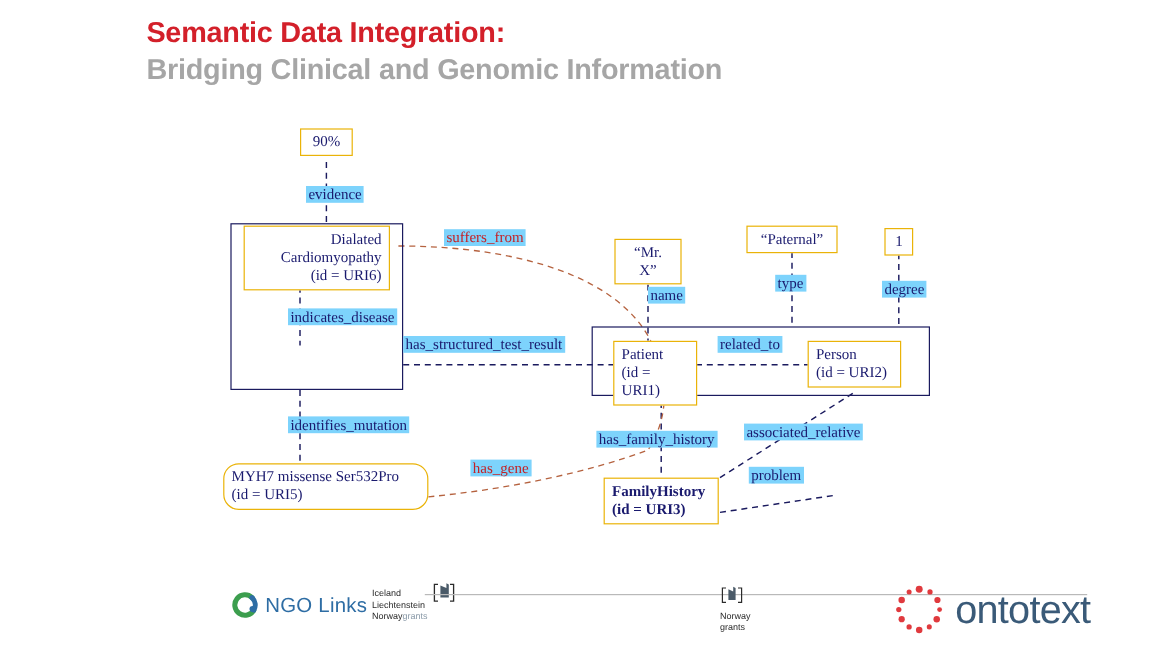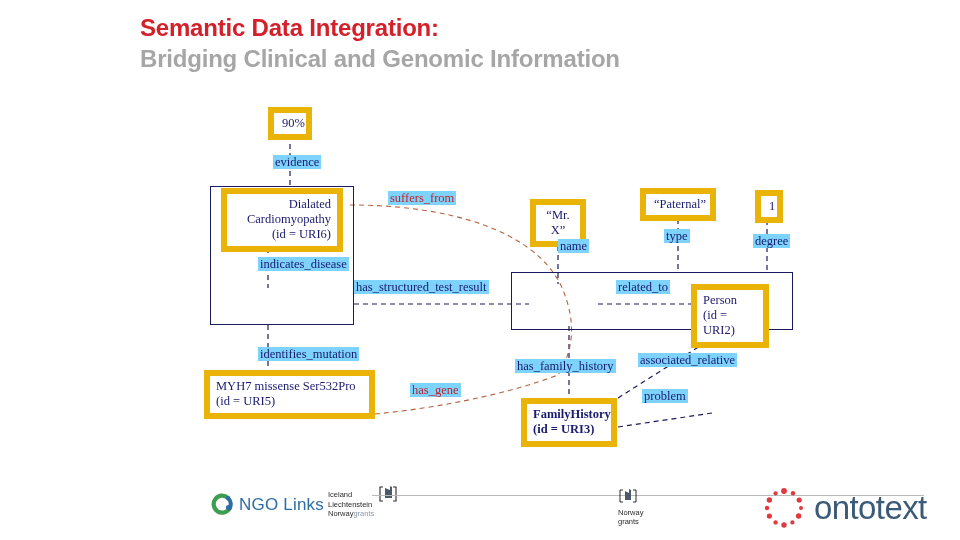--- a/index.html
+++ b/index.html
@@ -14,21 +14,20 @@
     position: relative;
     overflow: hidden;
     font-family: "Liberation Serif", serif;
   }
   #slide {
     position: absolute;
     inset: 0;
     width: 804px;
     height: 540px;
     background: #ffffff;
-    margin-left: 18px;
   }
 
   
   .title-block {
     position: absolute;
     left: 122px;
     top: 13px;
     width: 700px;
   }
   .title-line-1 {
@@ -59,21 +58,21 @@
     position: absolute;
     left: 0; top: 0;
     width: 960px;
     height: 540px;
     pointer-events: none;
   }
 
   .node {
     position: absolute;
     box-sizing: border-box;
-    border: 6px solid #eab308;
+    border: 1px solid #eab308;
     background: #ffffff;
     color: #1A1A6E;
     font-family: "Liberation Serif", serif;
     font-size: 12.5px;
     line-height: 15px;
     padding: 3px 6px 4px 6px;
     white-space: pre-line;
   }
   .node.literal {
     text-align: center;
@@ -186,29 +185,31 @@
     <div class="container-box" style="left:192px; top:186px; width:144px; height:139px;"></div>
     <div class="container-box" style="left:493px; top:272px; width:282px; height:58px;"></div>
 
     <div class="node literal" style="left:250px; top:107px; width:44px;">90%</div>
 
     <div class="node" style="left:203px; top:188px; width:122px;text-align:right;">Dialated
 Cardiomyopathy
 (id = URI6)</div>
 
 
-    <div class="node" style="left:186px; top:370px; width:171px;">MYH7 missense Ser532Pro
+    <div class="node" style="left:186px; top:386px; width:171px;border-radius:13px;">MYH7 missense Ser532Pro
 (id = URI5)</div>
 
     <div class="node literal" style="left:512px; top:199px; width:56px;">“Mr. X”</div>
 
     <div class="node literal" style="left:622px; top:188px; width:76px;">“Paternal”</div>
 
     <div class="node literal" style="left:737px; top:190px; width:24px;">1</div>
 
+    <div class="node" style="left:511px; top:284px; width:70px;">Patient
+(id = URI1)</div>
 
     <div class="node" style="left:673px; top:284px; width:78px;">Person
 (id = URI2)</div>
 
     <div class="node" style="left:503px; top:398px; width:96px;font-weight:bold;">FamilyHistory
 (id = URI3)</div>
 
 
     <div class="edge-label" style="left:255px; top:155px;">evidence</div>
 

